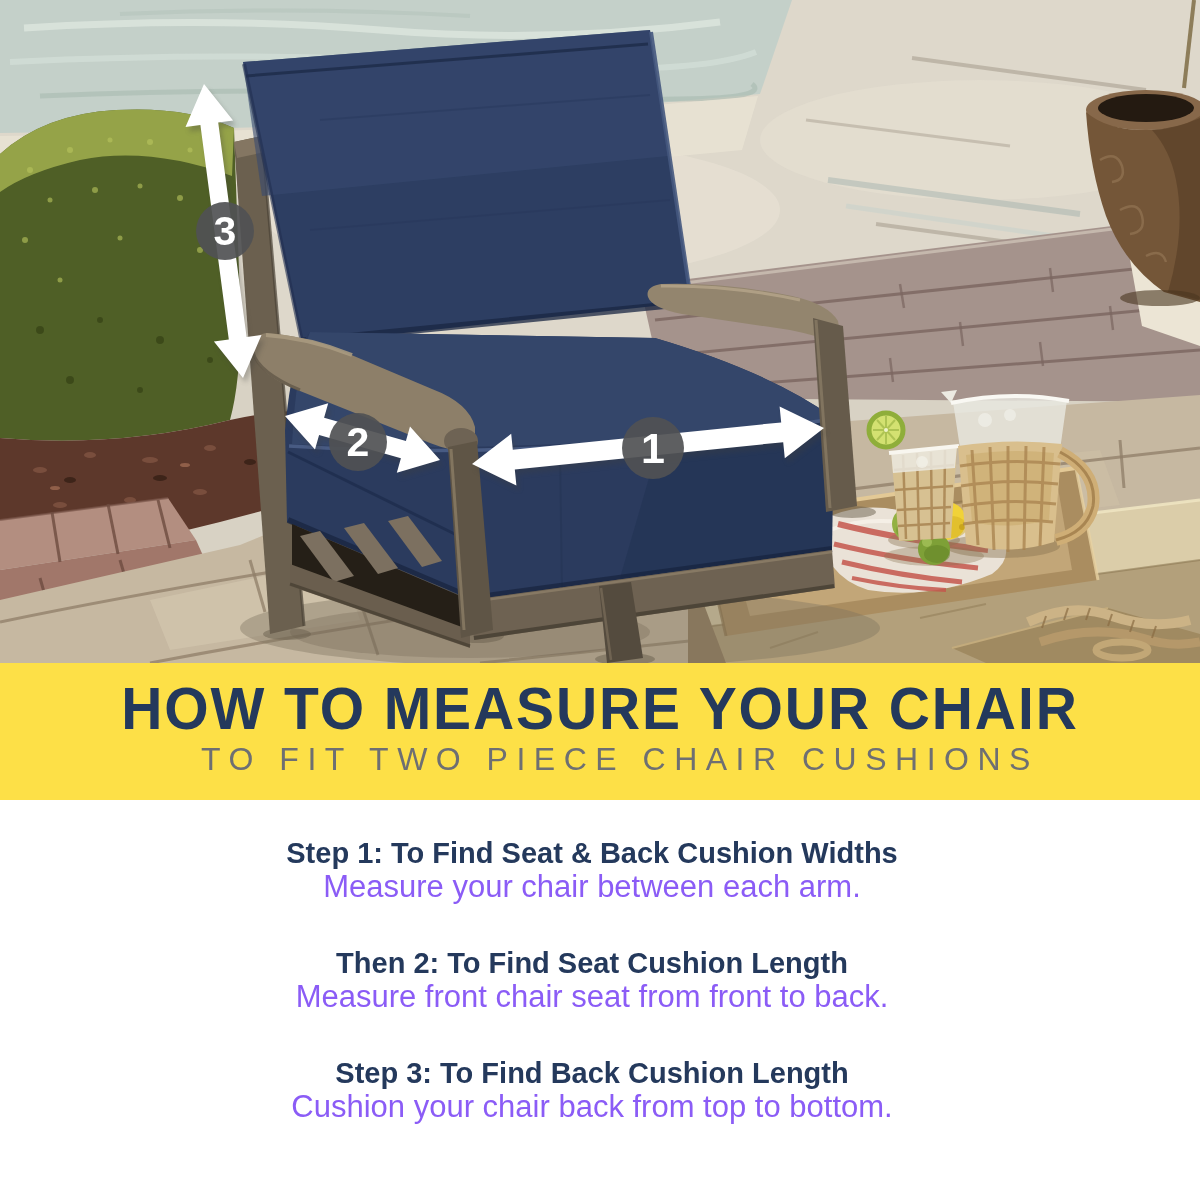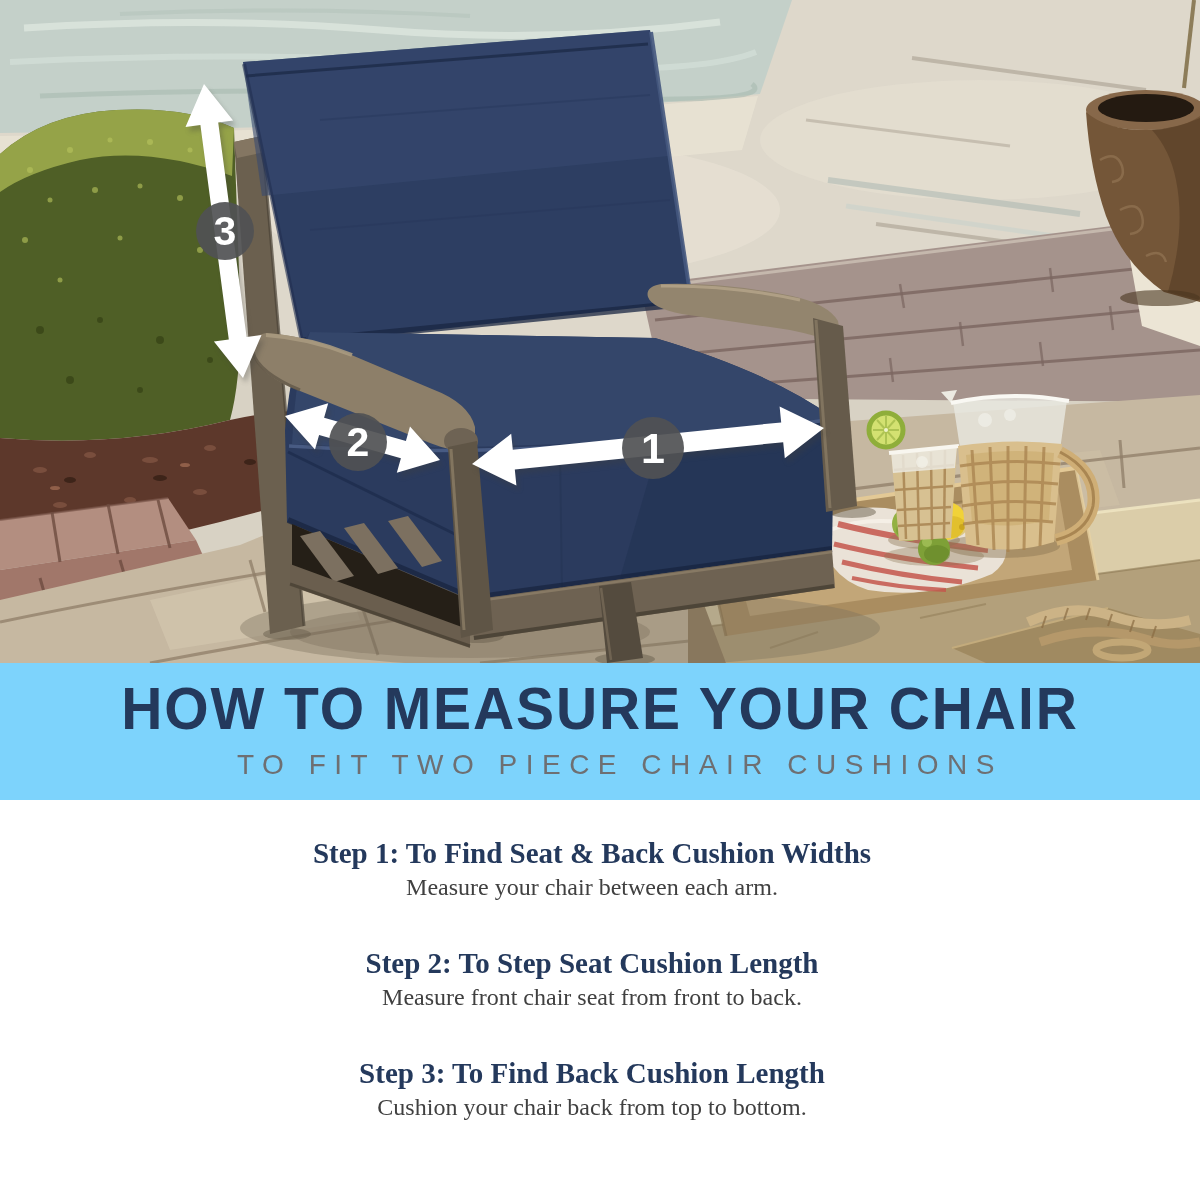--- a/index.html
+++ b/index.html
@@ -16,46 +16,46 @@
     color:#ffffff;font-weight:bold;
     display:flex;align-items:center;justify-content:center;
     line-height:1;z-index:5;
   }
   .badge-1{left:622px;top:417px;width:62px;height:62px;font-size:43px;}
   .badge-2{left:329px;top:413px;width:58px;height:58px;font-size:41px;}
   .badge-3{left:196px;top:202px;width:58px;height:58px;font-size:41px;}
   
   .band{
     position:absolute;left:0;top:663px;width:1200px;height:137px;
-    background:#7dd3fc;text-align:center;
+    background:#fde047;text-align:center;
   }
   .band h1{
     margin:0;padding-top:18px;
     font-size:60px;line-height:56px;font-weight:bold;
     letter-spacing:2px;color:#24395c;
     transform:scaleX(0.95);transform-origin:50% 50%;
     white-space:nowrap;
   }
   .subtitle{
-    margin-top:12px;font-size:28px;line-height:32px;
+    margin-top:6px;font-size:32px;line-height:32px;
     letter-spacing:8.5px;color:#6e6f72;white-space:nowrap;padding-left:40px;
   }
   
   .steps{
     position:absolute;left:0;top:820px;width:1184px;
-    padding-top:16px;text-align:center;font-family:Liberation Serif, serif;
+    padding-top:16px;text-align:center;
   }
   .step{margin:0;}
   .step + .step{margin-top:42px;}
   .step.step-3{}
   .step-heading{
     font-size:29px;line-height:34px;font-weight:bold;color:#24395c;
   }
   .step-line{
-    font-size:24px;line-height:34px;color:#404040;
+    font-size:31px;line-height:34px;color:#8b5cf6;
   }
 </style>
 </head>
 <body>
 
 <div class="canvas">
 
   <div class="photo">
     <svg width="1200" height="663" viewBox="0 0 1200 663">
       <defs>
@@ -428,21 +428,21 @@
     <h1>HOW TO MEASURE YOUR CHAIR</h1>
     <div class="subtitle">TO FIT TWO PIECE CHAIR CUSHIONS</div>
   </div>
 
   <div class="steps">
     <div class="step step-1">
       <div class="step-heading">Step 1: To Find Seat &amp; Back Cushion Widths</div>
       <div class="step-line">Measure your chair between each arm.</div>
     </div>
     <div class="step step-2">
-      <div class="step-heading">Step 2: To Step Seat Cushion Length</div>
+      <div class="step-heading">Then 2: To Find Seat Cushion Length</div>
       <div class="step-line">Measure front chair seat from front to back.</div>
     </div>
     <div class="step step-3">
       <div class="step-heading">Step 3: To Find Back Cushion Length</div>
       <div class="step-line">Cushion your chair back from top to bottom.</div>
     </div>
   </div>
 
 </div>
 

